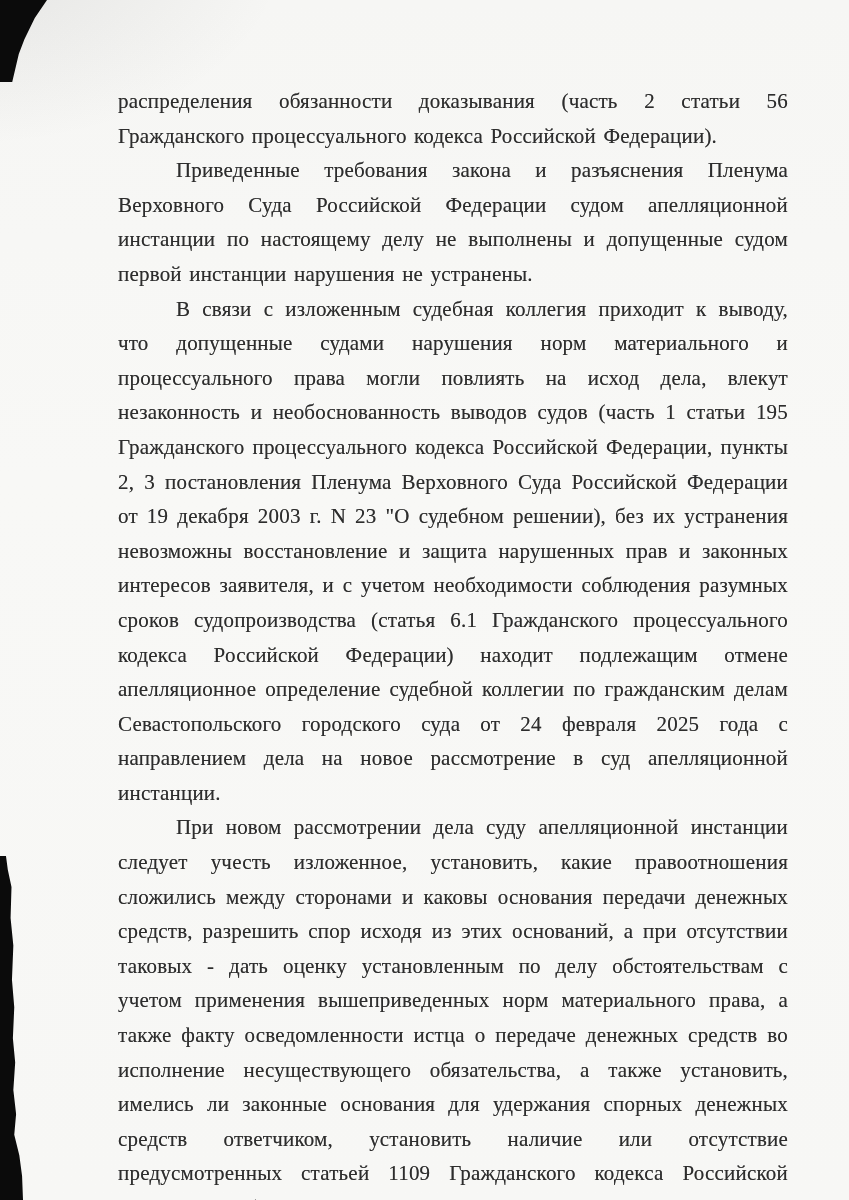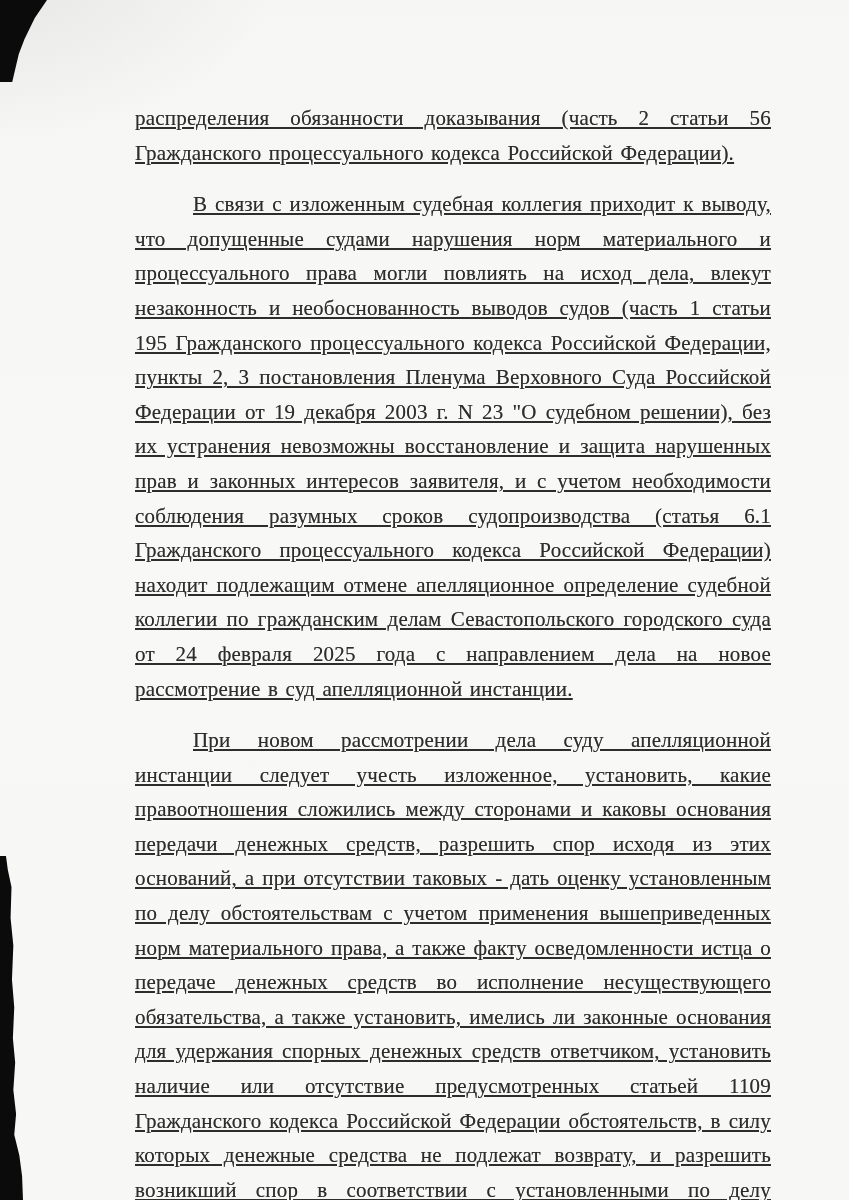--- a/index.html
+++ b/index.html
@@ -24,21 +24,21 @@
     width: 670px;
     font-family: "Liberation Serif", "DejaVu Serif", serif;
     font-size: 21px;
     line-height: 34.6px;
     color: #2d2d2d;
     text-align: justify;
     letter-spacing: 0.2px;
     word-spacing: 2px;
     text-shadow: 0 0 0.5px rgba(45,45,45,0.55);
   }
-  .text-block p { margin: 17px; text-decoration: underline; }
+  .text-block p { margin: 0; }
   p.indent { text-indent: 58px; }
   
   .artifact { position: absolute; background: #0b0b0b; }
   .artifact.corner {
     left: 0; top: 0;
     width: 47px; height: 82px;
     clip-path: polygon(0 0, 100% 0, 74% 22%, 52% 48%, 40% 66%, 26% 100%, 0 100%);
   }
   .artifact.edge {
     left: 0; top: 856px;
@@ -52,18 +52,19 @@
 </head>
 <body>
 
 <div class="scan-page">
 
   <div class="artifact corner"></div>
   <div class="artifact edge"></div>
 
   <div class="text-block">
     <p>распределения обязанности доказывания (часть 2 статьи 56 Гражданского процессуального кодекса Российской Федерации).</p>
+    <p class="indent">Приведенные требования закона и разъяснения Пленума Верховного Суда Российской Федерации судом апелляционной инстанции по настоящему делу не выполнены и допущенные судом первой инстанции нарушения не устранены.</p>
     <p class="indent">В связи с изложенным судебная коллегия приходит к выводу, что допущенные судами нарушения норм материального и процессуального права могли повлиять на исход дела, влекут незаконность и необоснованность выводов судов (часть 1 статьи 195 Гражданского процессуального кодекса Российской Федерации, пункты 2, 3 постановления Пленума Верховного Суда Российской Федерации от 19 декабря 2003 г. N 23 "О судебном решении), без их устранения невозможны восстановление и защита нарушенных прав и законных интересов заявителя, и с учетом необходимости соблюдения разумных сроков судопроизводства (статья 6.1 Гражданского процессуального кодекса Российской Федерации) находит подлежащим отмене апелляционное определение судебной коллегии по гражданским делам Севастопольского городского суда от 24 февраля 2025 года с направлением дела на новое рассмотрение в суд апелляционной инстанции.</p>
     <p class="indent">При новом рассмотрении дела суду апелляционной инстанции следует учесть изложенное, установить, какие правоотношения сложились между сторонами и каковы основания передачи денежных средств, разрешить спор исходя из этих оснований, а при отсутствии таковых - дать оценку установленным по делу обстоятельствам с учетом применения вышеприведенных норм материального права, а также факту осведомленности истца о передаче денежных средств во исполнение несуществующего обязательства, а также установить, имелись ли законные основания для удержания спорных денежных средств ответчиком, установить наличие или отсутствие предусмотренных статьей 1109 Гражданского кодекса Российской Федерации обстоятельств, в силу которых денежные средства не подлежат возврату, и разрешить возникший спор в соответствии с установленными по делу обстоятельствами и требованиями закона.</p>
 
   </div>
 
 </div>
 
 </body></html>

